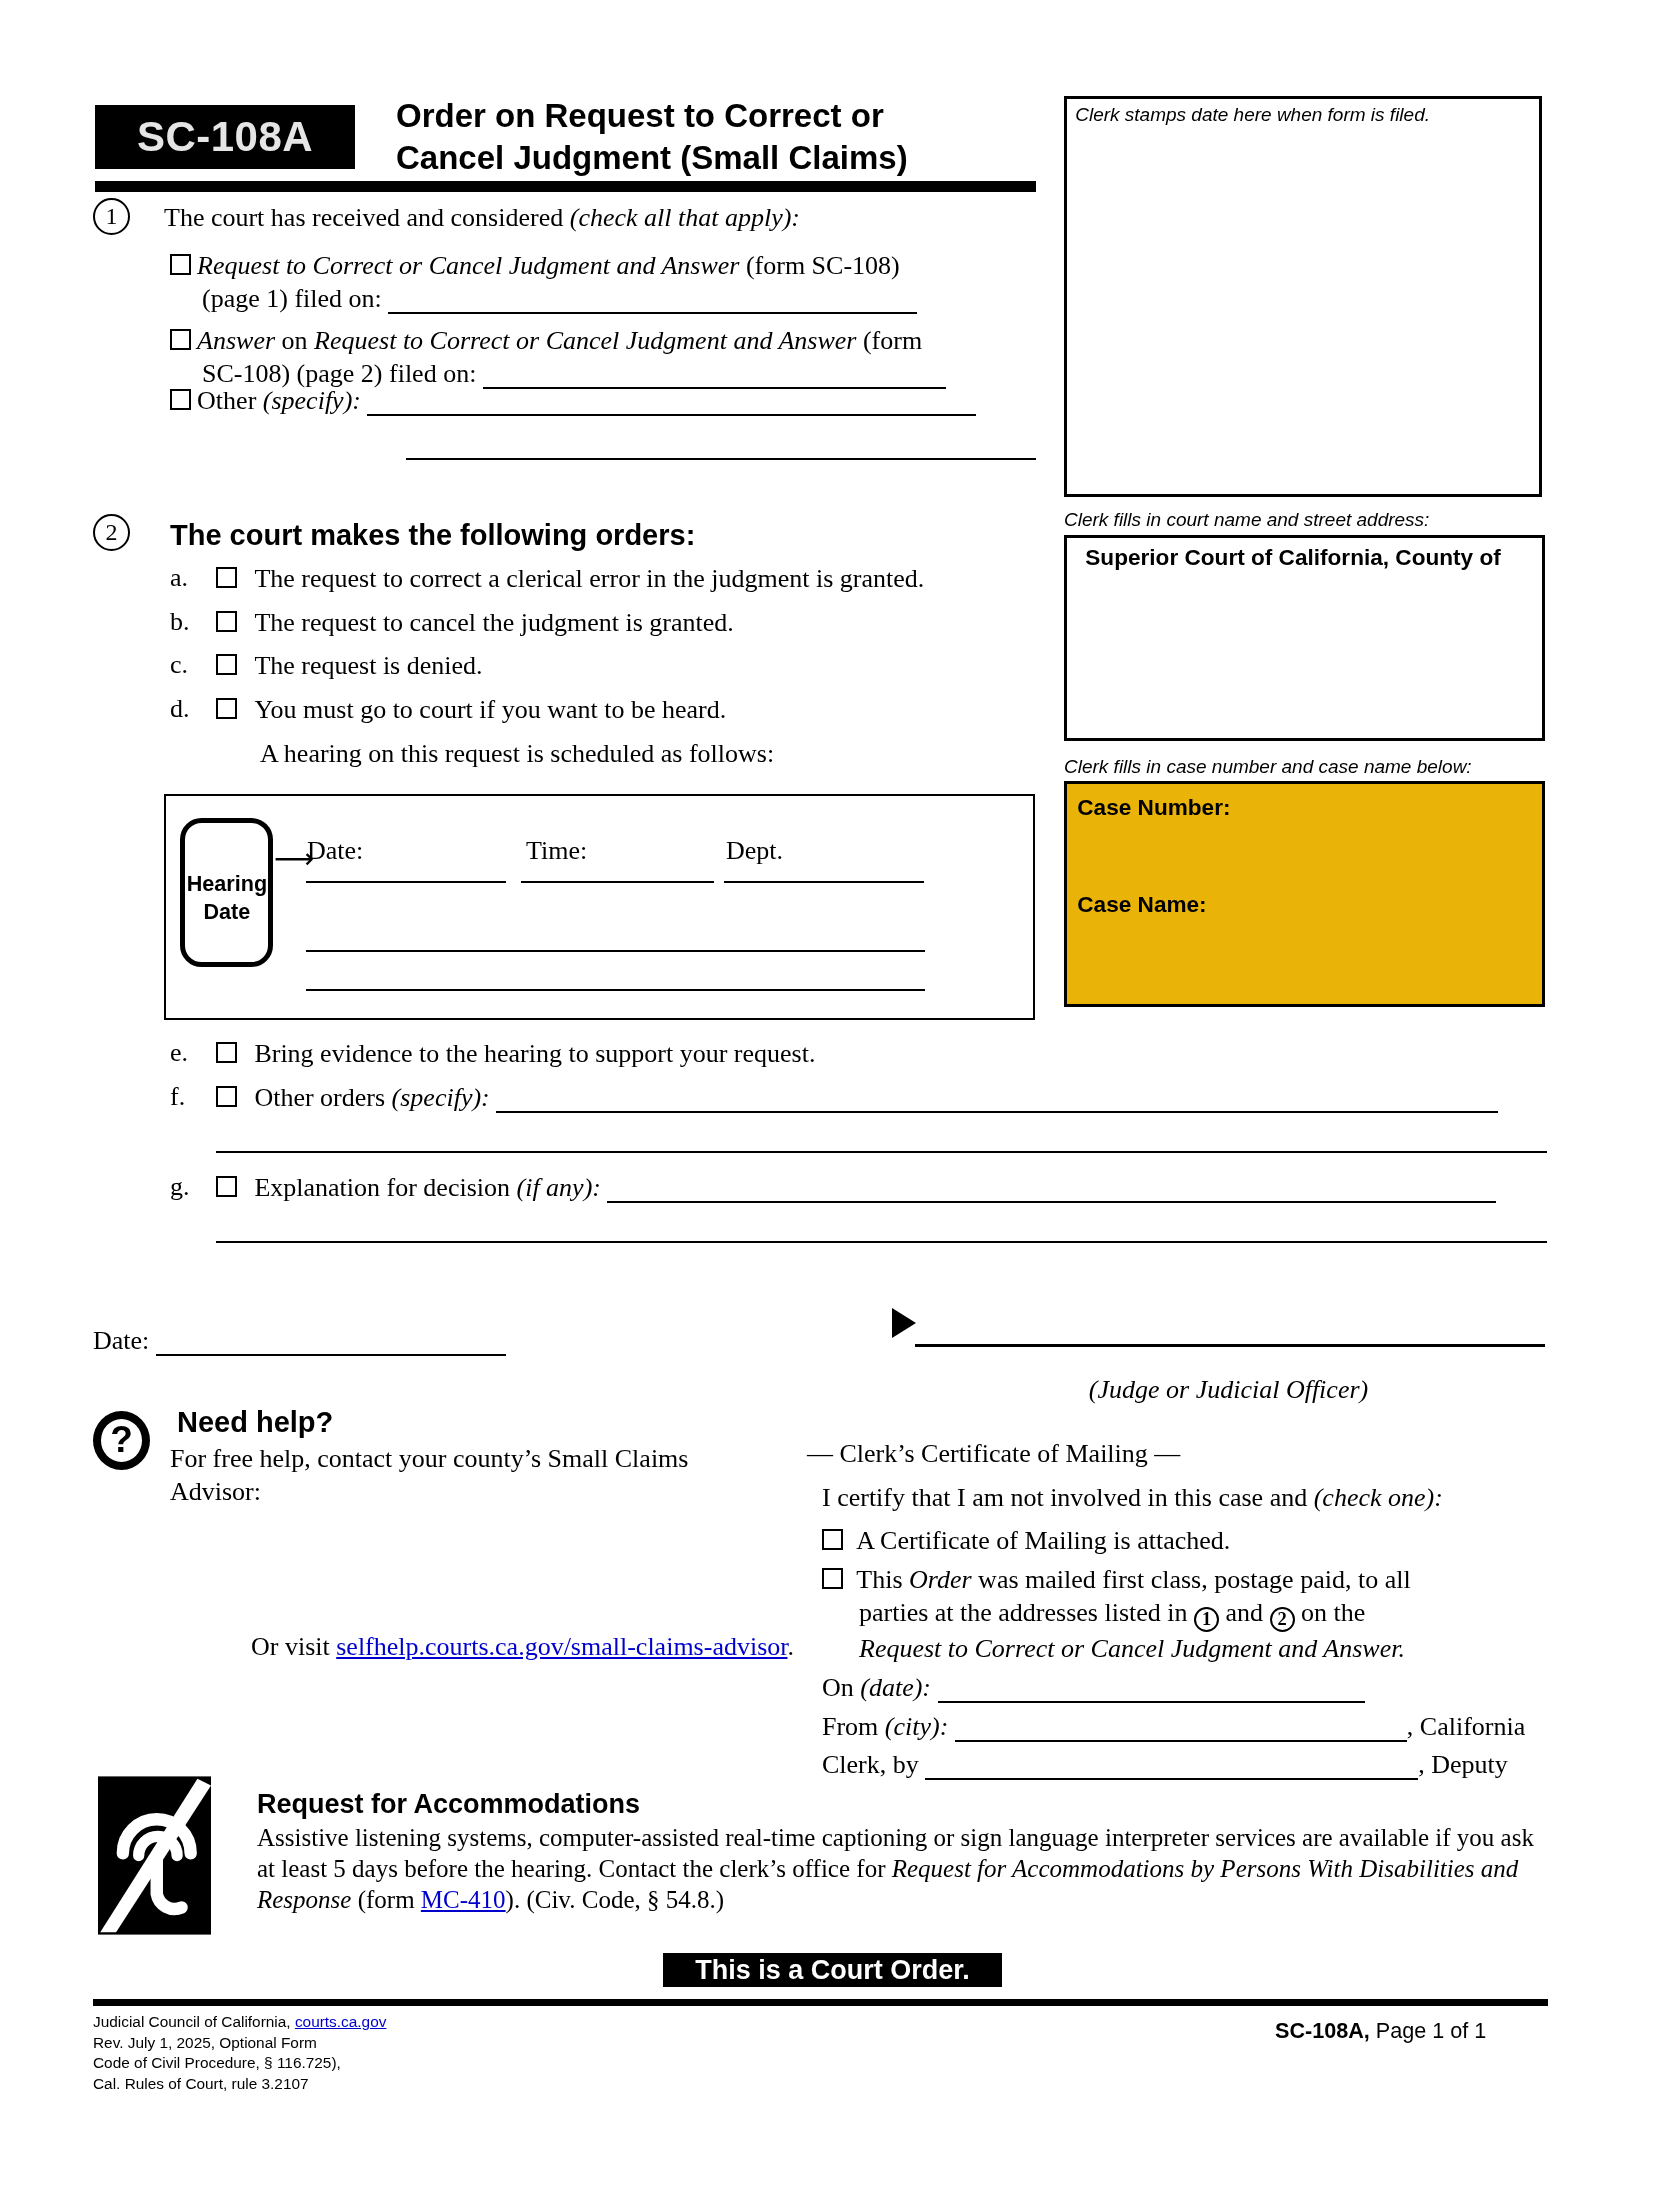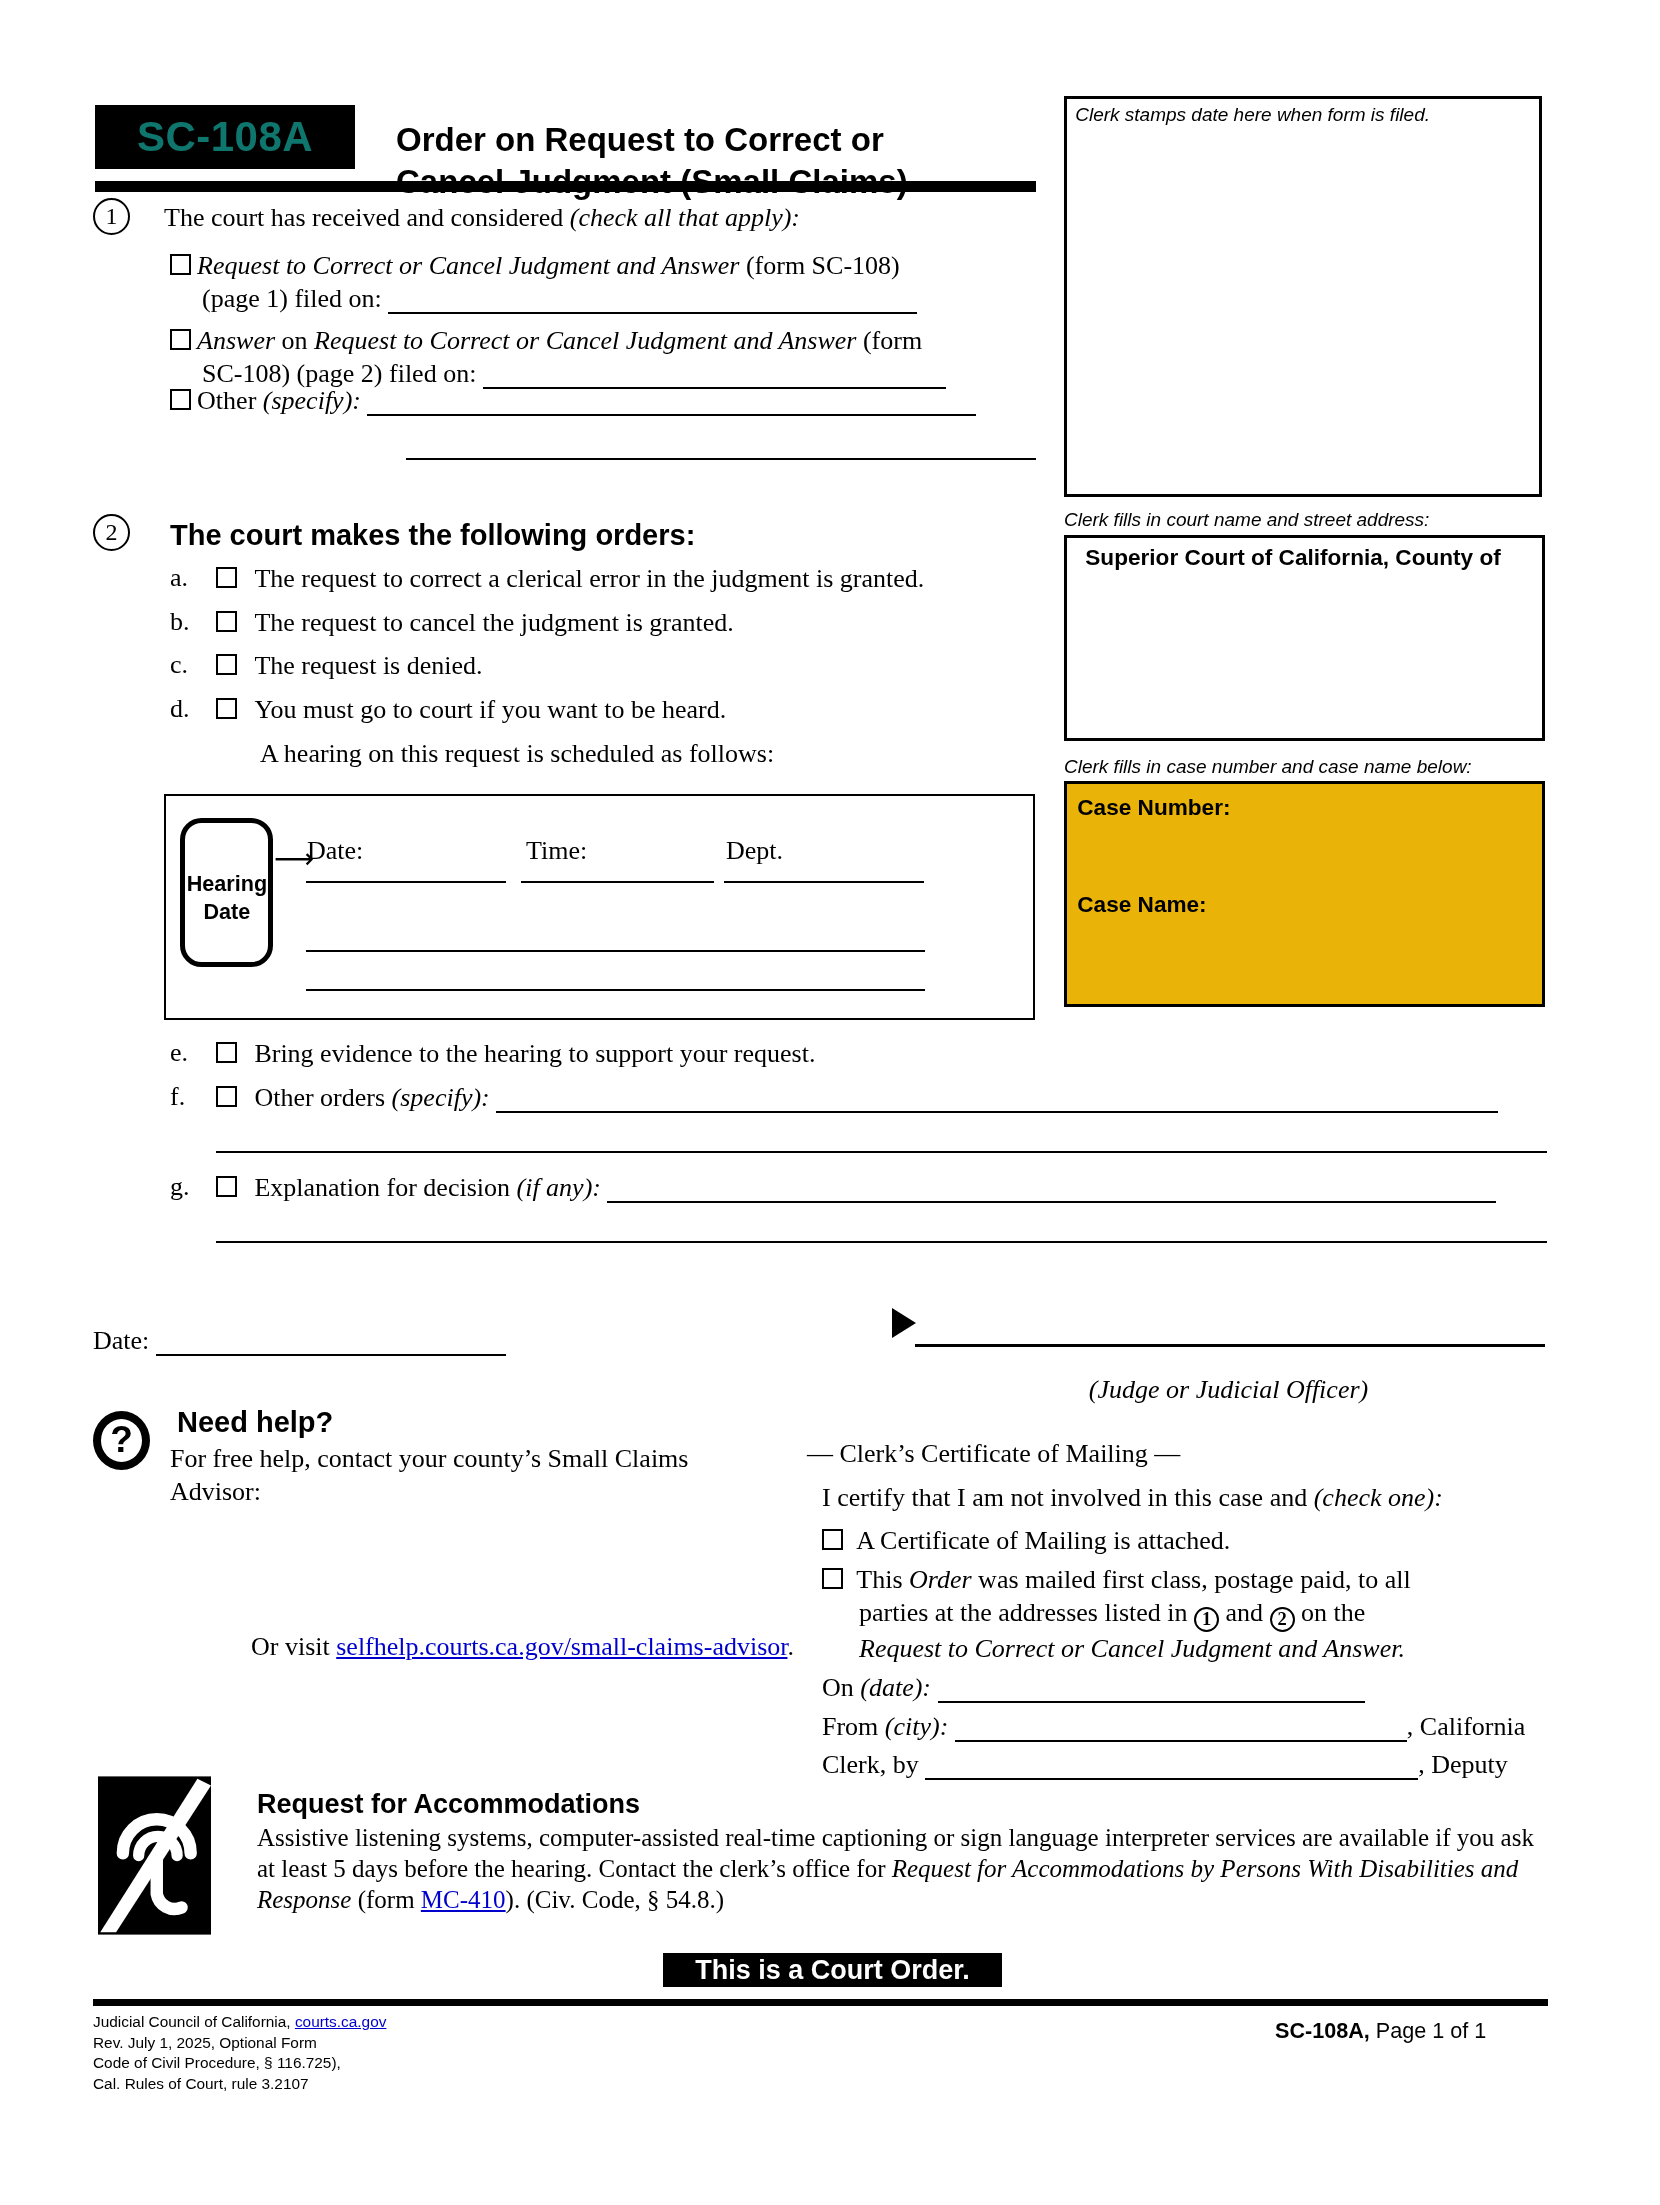--- a/index.html
+++ b/index.html
@@ -9,28 +9,28 @@
     font-family: "Liberation Serif", serif;
     color:#000;
     position: relative;
   }
   .page { position:absolute; left:0; top:0; width:1660px; height:2205px; }
   .ital   { font-style:italic; }
 
   
   .hdr-code {
     position:absolute; left:95px; top:105px; width:260px; height:64px;
-    background:#000; color:#0f766e;
+    background:#000; color:#e5e5e5;
     font-family:"Liberation Sans", sans-serif; font-weight:bold;
     font-size:42px; line-height:64px; text-align:center; letter-spacing:0.5px;
   }
   .hdr-title {
     position:absolute; left:396px; top:95px; width:635px;
     font-family:"Liberation Sans", sans-serif; font-weight:bold;
-    font-size:33px; line-height:42px;margin-top:24px;
+    font-size:33px; line-height:42px;
   }
   .hdr-bar {
     position:absolute; left:95px; top:181px; width:941px; height:11.3px; background:#000;
   }
 
   
   .stampbox {
     position:absolute; left:1064px; top:96px; width:478px; height:401px;
     border:3.1px solid #000; background:#fff;
   }

